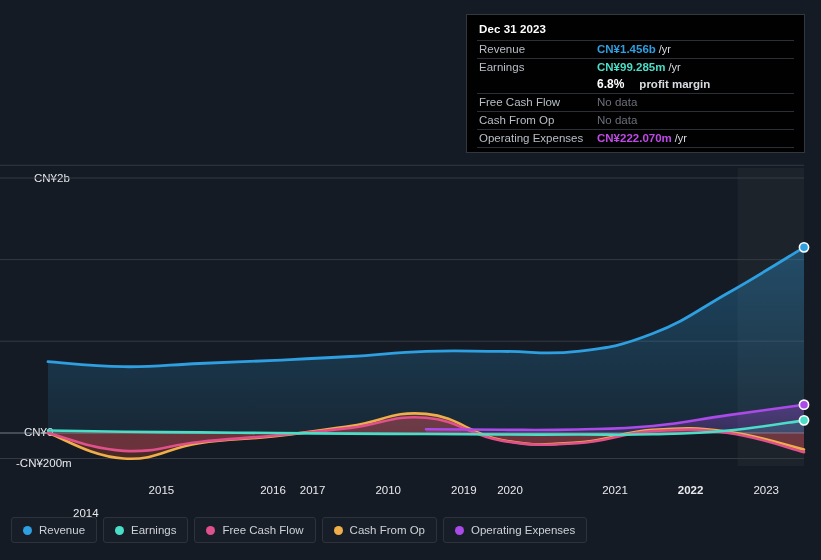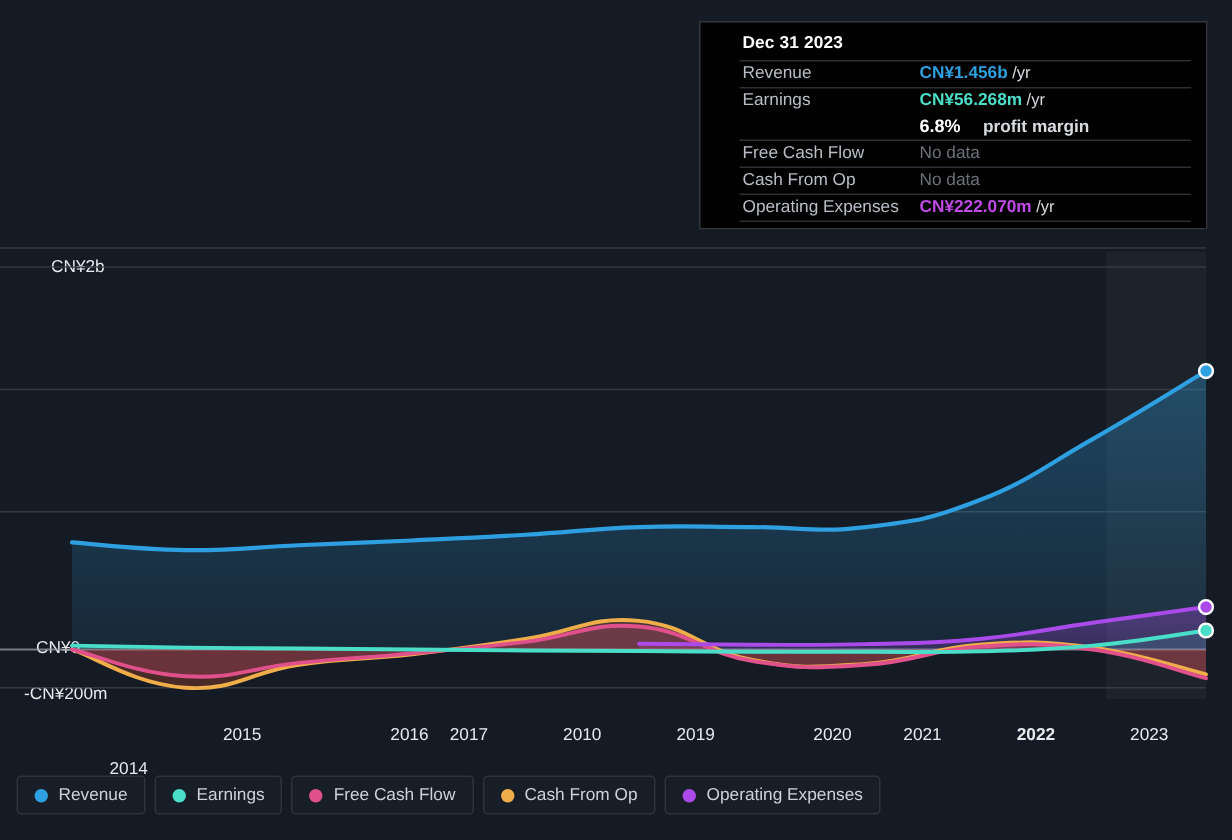--- a/index.html
+++ b/index.html
@@ -8,21 +8,21 @@
     background:#151b24;
     font-family:"Liberation Sans",sans-serif;
     -webkit-font-smoothing:antialiased;
   }
   #root{position:relative;width:821px;height:560px;}
 
   
   .tooltip{
     position:absolute;left:466px;top:14px;width:339px;height:139px;
     background:#010101;border:1px solid #33383f;box-sizing:border-box;
-    padding:8px 10px 6px 26px;
+    padding:8px 10px 6px 10px;
   }
   .tt-date{
     color:#ffffff;font-size:11.5px;font-weight:bold;letter-spacing:.1px;
     padding:0 0 5px 2px;
   }
   .tt-row{
     display:flex;align-items:baseline;
     border-top:1px solid #2b3037;
     height:17px;line-height:17px;white-space:nowrap;
   }
@@ -65,21 +65,21 @@
     <div class="tt-date">Dec 31 2023</div>
 
     <div class="tt-row">
       <span class="tt-label">Revenue</span>
       <span class="tt-val" style="color:#2e9fe0">CN¥1.456b</span>
       <span class="tt-unit">/yr</span>
     </div>
 
     <div class="tt-row">
       <span class="tt-label">Earnings</span>
-      <span class="tt-val" style="color:#4adec8">CN¥56.268m</span>
+      <span class="tt-val" style="color:#4adec8">CN¥99.285m</span>
       <span class="tt-unit">/yr</span>
     </div>
 
     <div class="tt-row noborder">
       <span class="tt-label"></span>
       <span class="tt-margin-val">6.8%</span>
       <span class="tt-margin-txt">profit margin</span>
     </div>
 
     <div class="tt-row">
@@ -138,21 +138,21 @@
       <circle cx="804" cy="262.3411625" r="4.6" fill="#4adec8" stroke="#ffffff" stroke-width="1.6"></circle>
     </svg>
 
   <div id="xlabels">
       <div class="xlabel" style="left: 85.8px; margin-top: 23px;">2014</div>
       <div class="xlabel" style="left: 161.4px;">2015</div>
       <div class="xlabel" style="left: 237px; margin-left: 36px;">2016</div>
       <div class="xlabel" style="left: 312.6px;">2017</div>
       <div class="xlabel" style="left: 388.2px;">2010</div>
       <div class="xlabel" style="left: 463.8px;">2019</div>
-      <div class="xlabel" style="left: 555px;">2020</div>
+      <div class="xlabel" style="left: 510px;">2020</div>
       <div class="xlabel" style="left: 615px;">2021</div>
       <div class="xlabel" style="left: 690.6px; font-weight: bold;">2022</div>
       <div class="xlabel" style="left: 766.2px;">2023</div>
     </div>
 
   <div class="legend" id="legend">
       <div class="lg-item">
         <span class="lg-dot" style="background: rgb(46, 159, 224);"></span>
         <span class="lg-txt">Revenue</span>
       </div>

